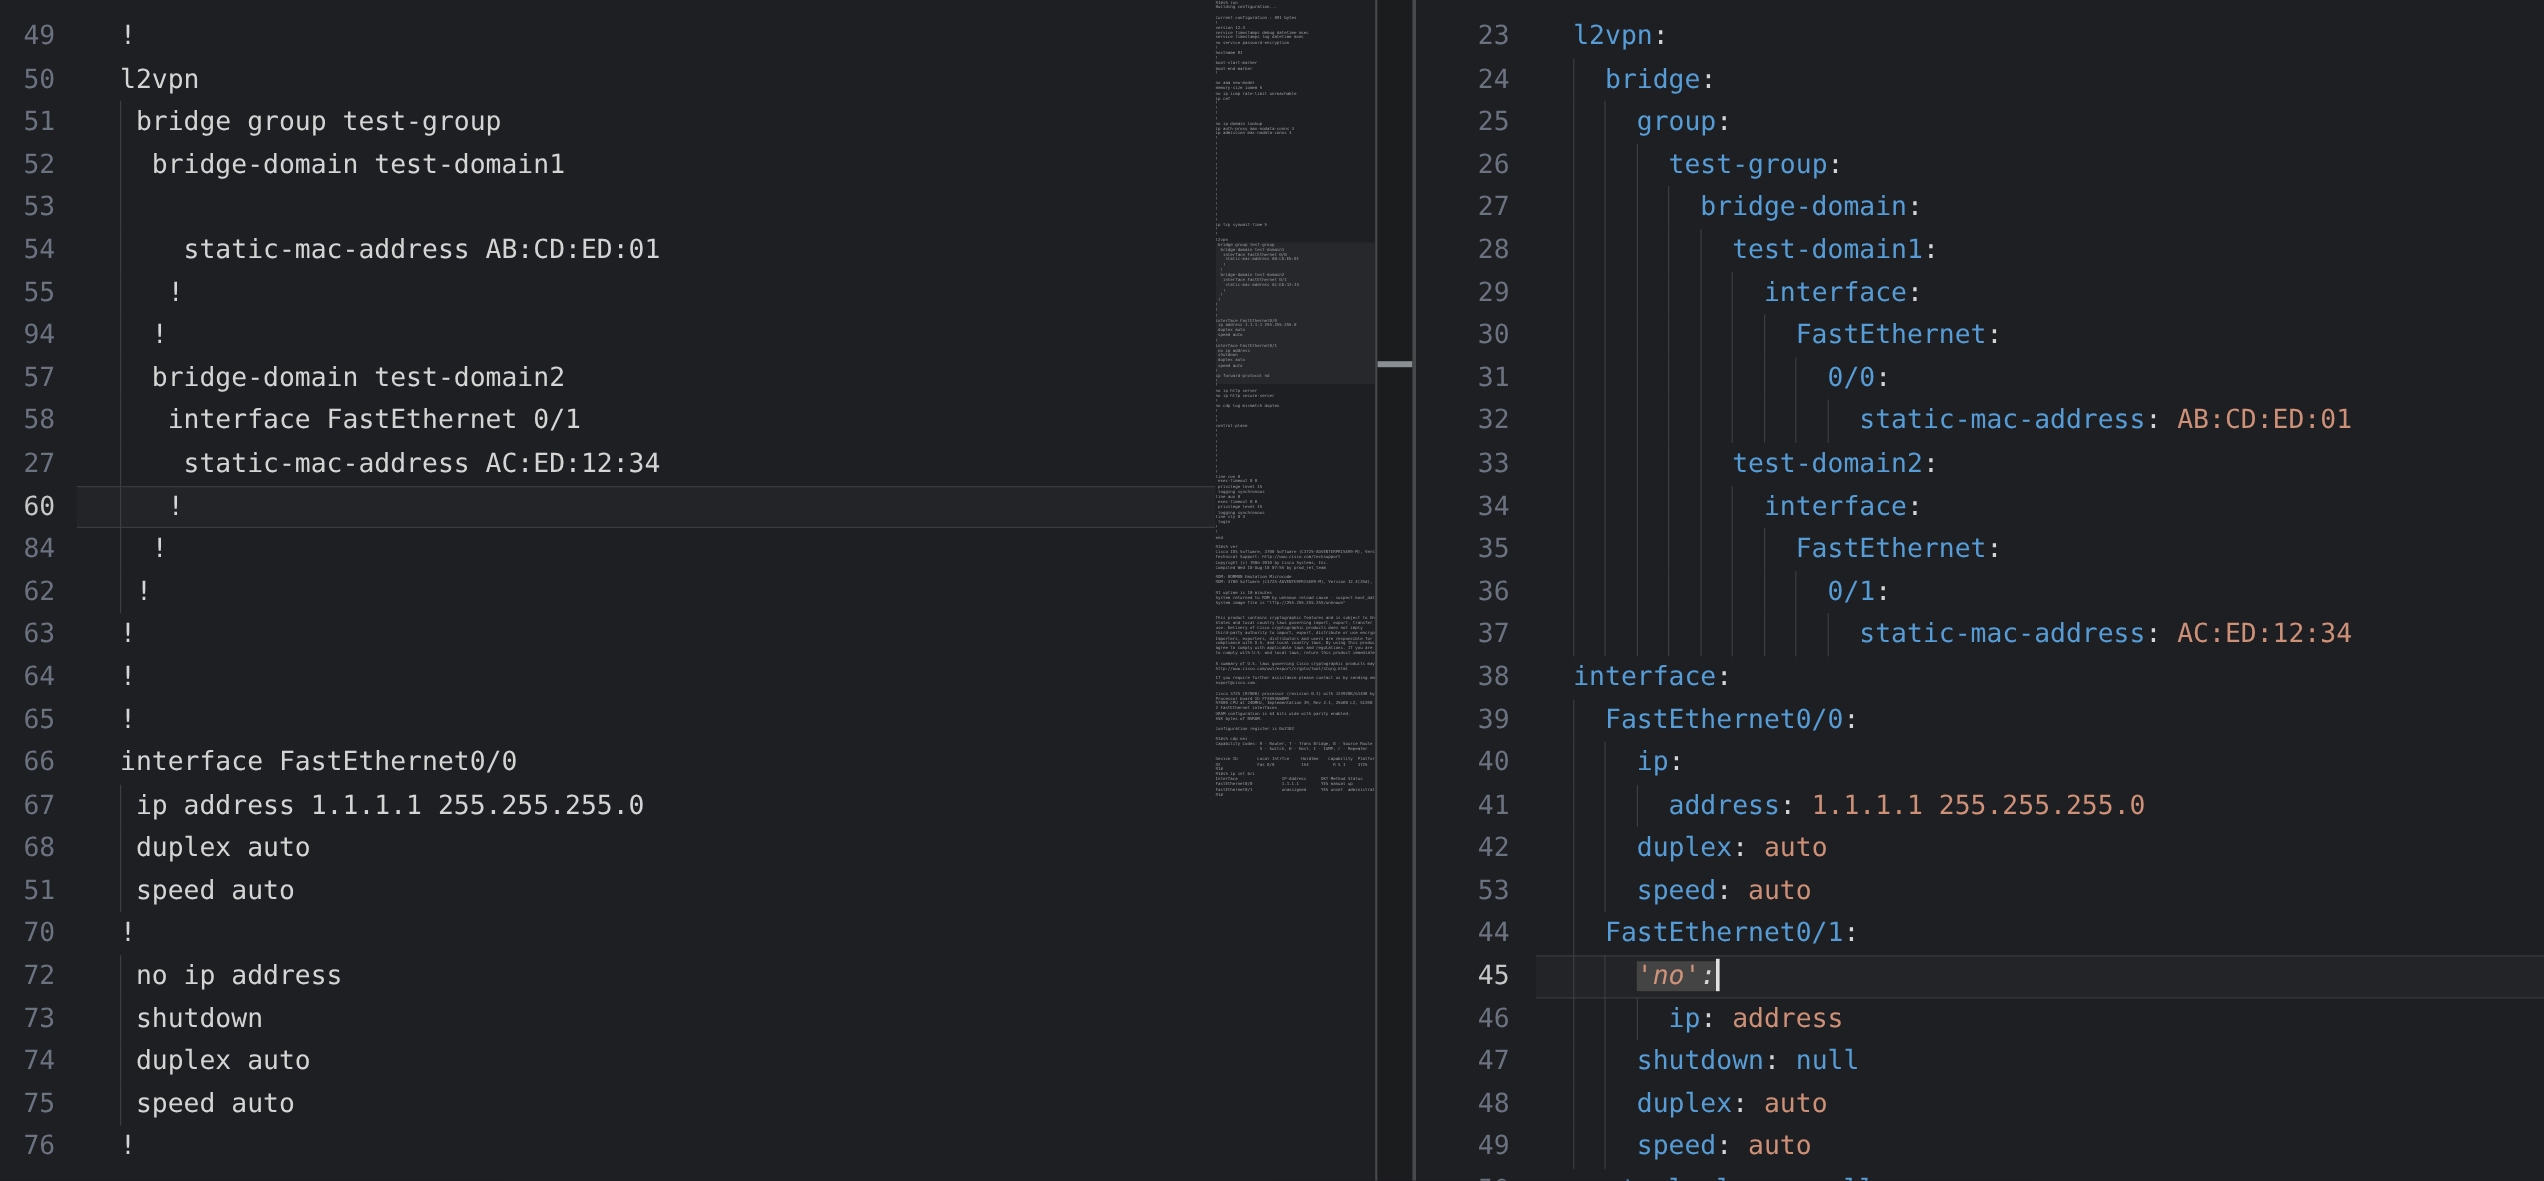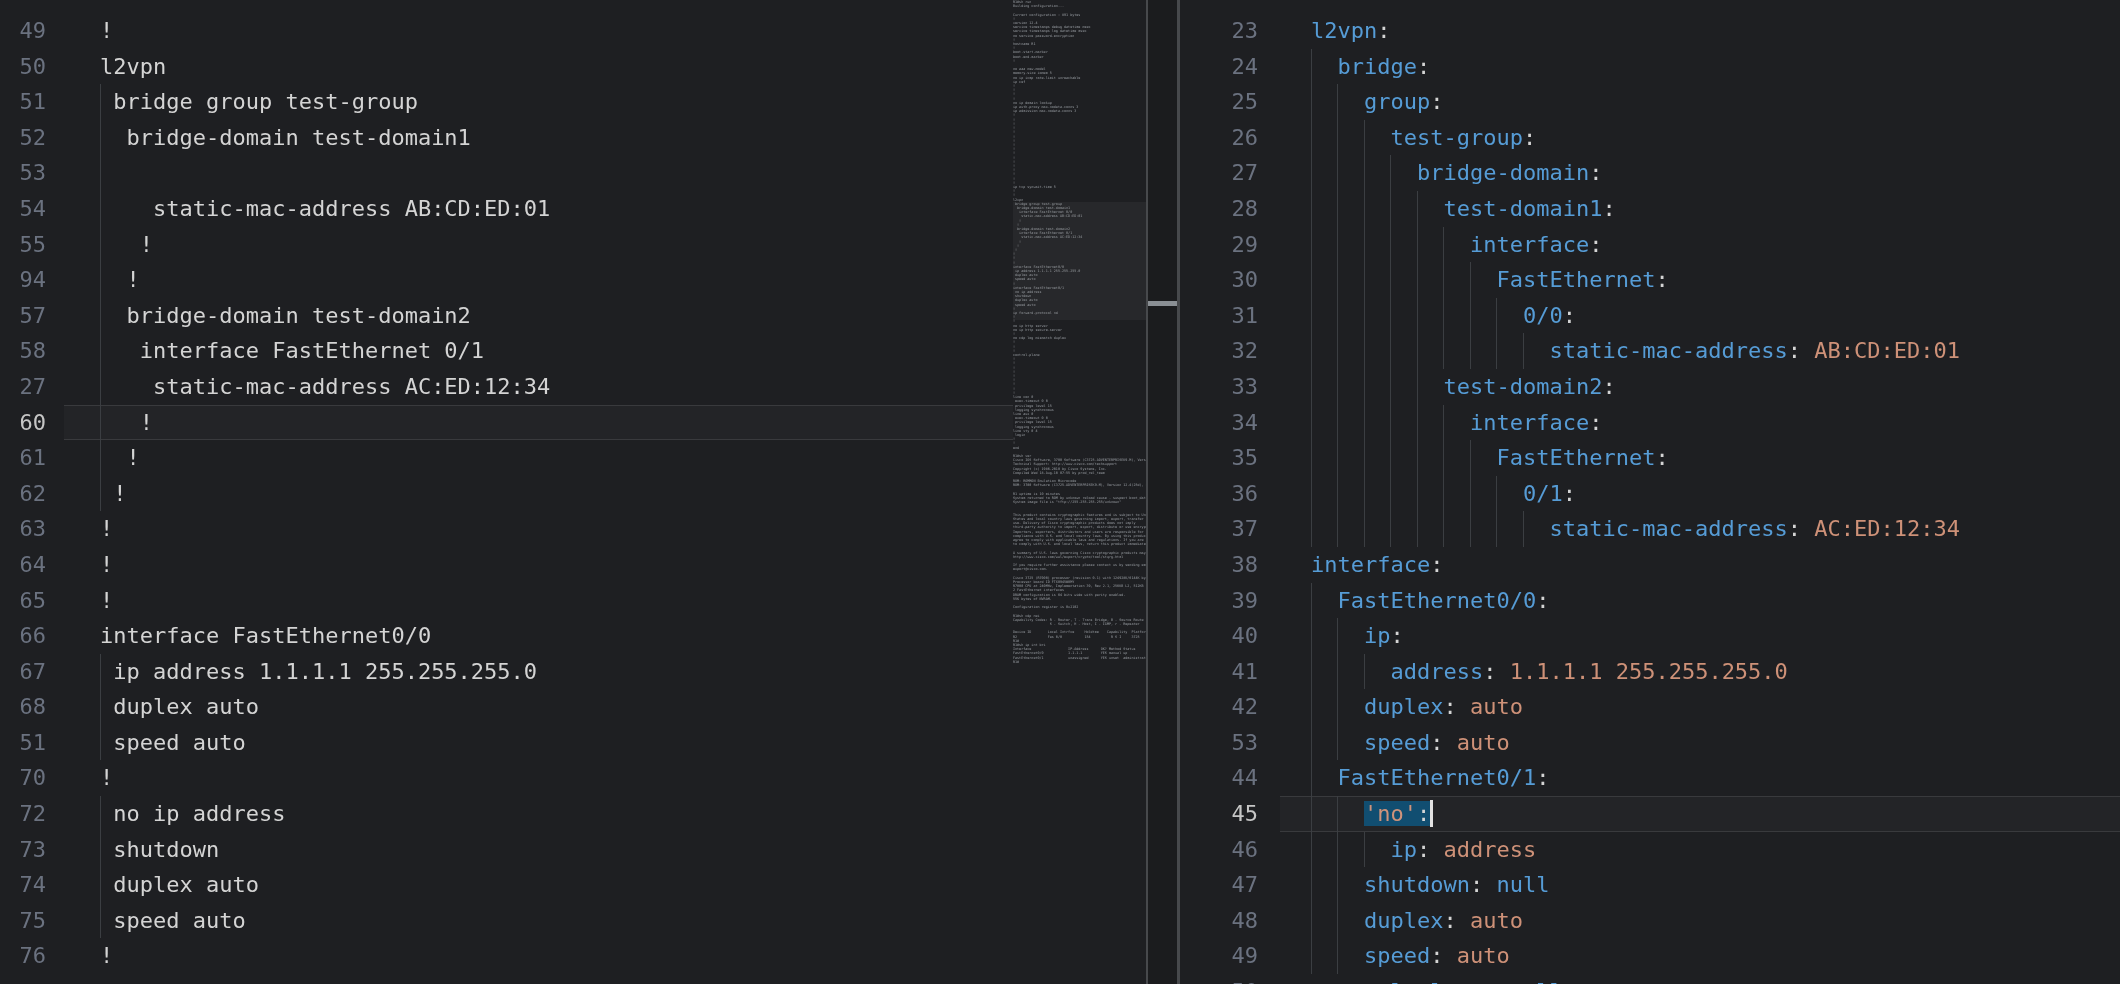--- a/index.html
+++ b/index.html
@@ -35,21 +35,21 @@
 
   .guide{position:absolute;top:0;bottom:0;width:1px;background:#3b3e42;pointer-events:none;}
 
   
   .c-key{color:#569cd6;}
   .c-punc{color:#d4d4d4;}
   .c-str{color:#ce9178;}
   .c-kw{color:#569cd6;}
   .c-plain{color:#d4d4d4;}
 
-  .hl-box{background:#0c4a6e;}
+  .hl-box{background:#404040;font-style:italic;}
   .cursor{display:inline-block;width:3px;height:27px;background:#e2e2e2;vertical-align:-6px;}
 
   
   #minimap{
     position:absolute;left:1013px;top:0;width:133px;height:984px;overflow:hidden;
   }
   #minimap pre{
     margin:0;font-family:"DejaVu Sans Mono",monospace;
     font-size:3.4px;line-height:4.2px;color:#a9aeb4;opacity:.88;white-space:pre;
   }
@@ -74,21 +74,21 @@
         <div class="row"><span class="ln">51</span><span class="guide" style="left: calc(0ch + 100px);"></span><span class="code c-plain"> bridge group test-group</span></div>
         <div class="row"><span class="ln">52</span><span class="guide" style="left: calc(0ch + 100px);"></span><span class="code c-plain">  bridge-domain test-domain1</span></div>
         <div class="row"><span class="ln">53</span><span class="guide" style="left: calc(0ch + 100px);"></span></div>
         <div class="row"><span class="ln">54</span><span class="guide" style="left: calc(0ch + 100px);"></span><span class="code c-plain">    static-mac-address AB:CD:ED:01</span></div>
         <div class="row"><span class="ln">55</span><span class="guide" style="left: calc(0ch + 100px);"></span><span class="code c-plain">   !</span></div>
         <div class="row"><span class="ln">94</span><span class="guide" style="left: calc(0ch + 100px);"></span><span class="code c-plain">  !</span></div>
         <div class="row"><span class="ln">57</span><span class="guide" style="left: calc(0ch + 100px);"></span><span class="code c-plain">  bridge-domain test-domain2</span></div>
         <div class="row"><span class="ln">58</span><span class="guide" style="left: calc(0ch + 100px);"></span><span class="code c-plain">   interface FastEthernet 0/1</span></div>
         <div class="row"><span class="ln">27</span><span class="guide" style="left: calc(0ch + 100px);"></span><span class="code c-plain">    static-mac-address AC:ED:12:34</span></div>
         <div class="row active"><span class="linehl"></span><span class="ln">60</span><span class="guide" style="left: calc(0ch + 100px);"></span><span class="code c-plain">   !</span></div>
-        <div class="row"><span class="ln">61</span><span class="guide" style="left: calc(0ch + 100px);"></span><span class="code c-plain">  !</span></div>
+        <div class="row"><span class="ln">84</span><span class="guide" style="left: calc(0ch + 100px);"></span><span class="code c-plain">  !</span></div>
         <div class="row"><span class="ln">62</span><span class="guide" style="left: calc(0ch + 100px);"></span><span class="code c-plain"> !</span></div>
         <div class="row"><span class="ln">63</span><span class="code c-plain">!</span></div>
         <div class="row"><span class="ln">64</span><span class="code c-plain">!</span></div>
         <div class="row"><span class="ln">65</span><span class="code c-plain">!</span></div>
         <div class="row"><span class="ln">66</span><span class="code c-plain">interface FastEthernet0/0</span></div>
         <div class="row"><span class="ln">67</span><span class="guide" style="left: calc(0ch + 100px);"></span><span class="code c-plain"> ip address 1.1.1.1 255.255.255.0</span></div>
         <div class="row"><span class="ln">68</span><span class="guide" style="left: calc(0ch + 100px);"></span><span class="code c-plain"> duplex auto</span></div>
         <div class="row"><span class="ln">51</span><span class="guide" style="left: calc(0ch + 100px);"></span><span class="code c-plain"> speed auto</span></div>
         <div class="row"><span class="ln">70</span><span class="code c-plain">!</span></div>
         <div class="row"><span class="ln">72</span><span class="guide" style="left: calc(0ch + 100px);"></span><span class="code c-plain"> no ip address</span></div>

